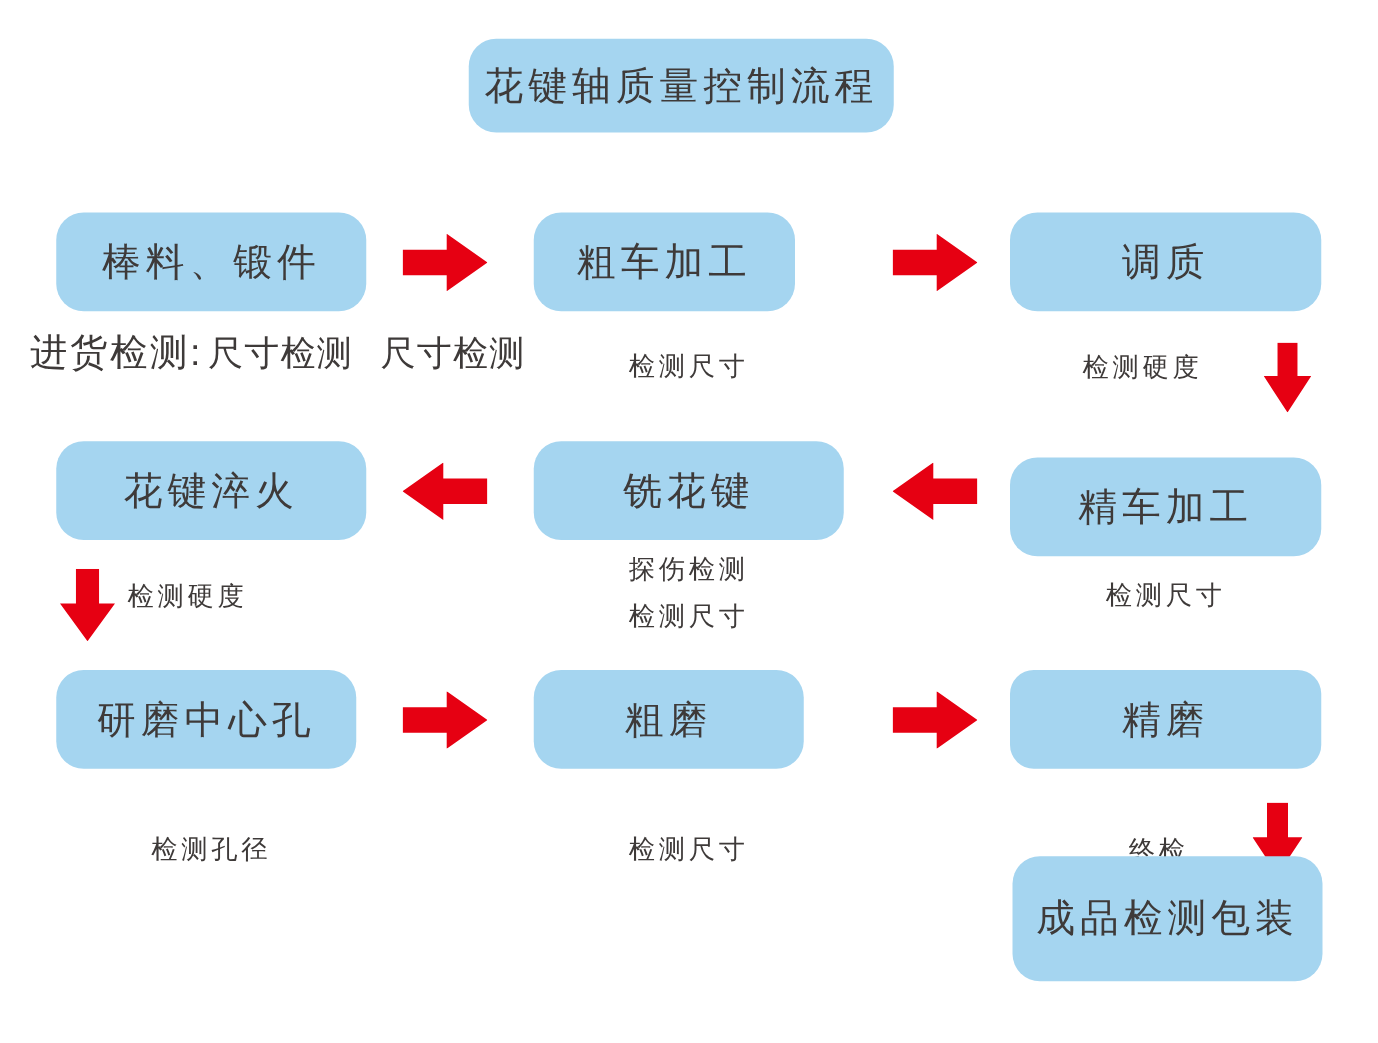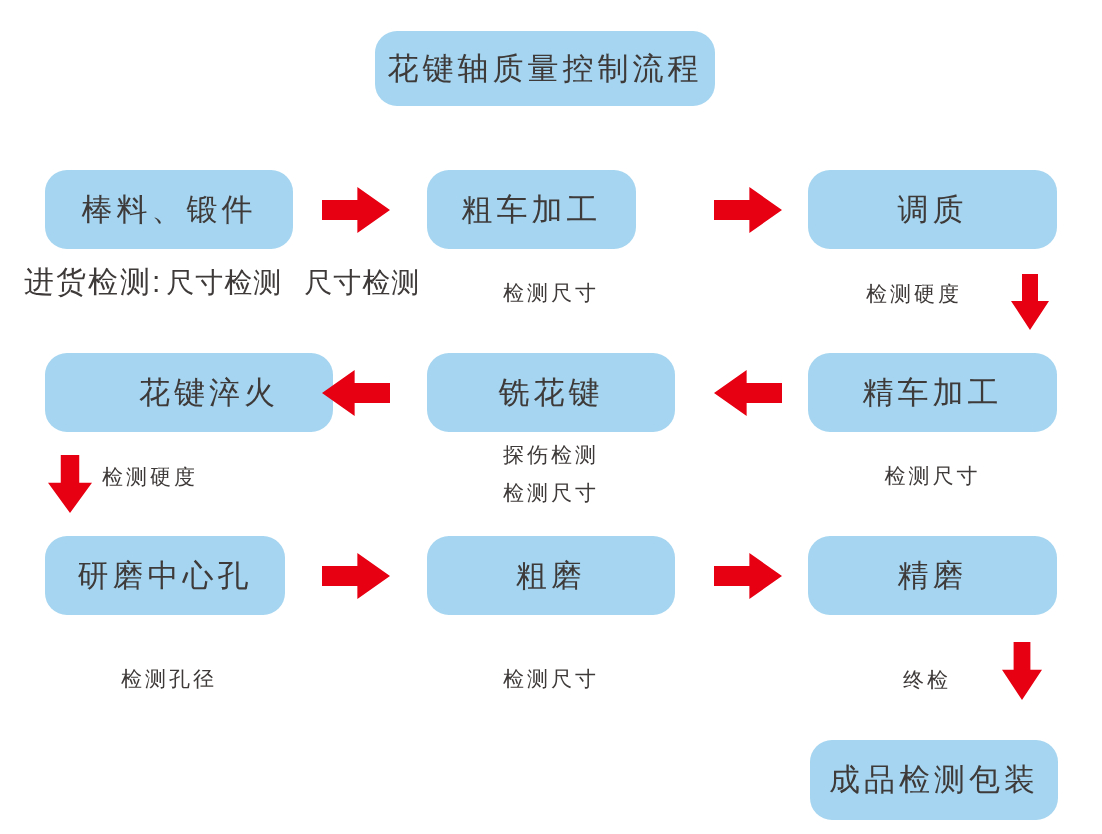--- a/index.html
+++ b/index.html
@@ -97,52 +97,52 @@
     <span class="incoming-prefix">进货检测:</span>
     <span class="incoming-stack">
       <span>尺寸检测</span>
       <span>尺寸检测</span>
     </span>
   </div>
   <div class="label center" style="left:427px;top:279px;width:248px;">检测尺寸</div>
   <div class="label" style="left:866px;top:280px;">检测硬度</div>
   <div class="arrow arrow-down" style="left:1011px;top:274px;"></div>
 
-  <div class="box" style="left:45px;top:353px;width:248px;padding-left:40px;">
+  <div class="box" style="left:45px;top:353px;width:248px;">
     <span class="box-label">花键淬火</span>
   </div>
   <div class="arrow arrow-left" style="left:322px;top:370px;"></div>
   <div class="box" style="left:427px;top:353px;width:248px;">
     <span class="box-label">铣花键</span>
   </div>
   <div class="arrow arrow-left" style="left:714px;top:370px;"></div>
-  <div class="box" style="left:808px;top:353px;width:249px;">
+  <div class="box" style="left:808px;top:366px;width:249px;">
     <span class="box-label">精车加工</span>
   </div>
 
   <div class="arrow arrow-down" style="left:48px;top:455px;width:44px;height:58px;"></div>
   <div class="label" style="left:102px;top:463px;">检测硬度</div>
   <div class="label center" style="left:427px;top:441px;width:248px;">探伤检测</div>
   <div class="label center" style="left:427px;top:479px;width:248px;">检测尺寸</div>
   <div class="label center" style="left:808px;top:462px;width:249px;">检测尺寸</div>
 
   <div class="box" style="left:45px;top:536px;width:240px;">
     <span class="box-label">研磨中心孔</span>
   </div>
   <div class="arrow arrow-right" style="left:322px;top:553px;"></div>
-  <div class="box" style="left:427px;top:536px;width:248px;">
+  <div class="box" style="left:427px;top:536px;width:216px;">
     <span class="box-label">粗磨</span>
   </div>
   <div class="arrow arrow-right" style="left:714px;top:553px;"></div>
-  <div class="box" style="left:808px;top:536px;width:249px;">
+  <div class="box" style="left:808px;top:536px;width:249px;border-radius:19px;">
     <span class="box-label">精磨</span>
   </div>
 
   <div class="label center" style="left:45px;top:665px;width:248px;">检测孔径</div>
   <div class="label center" style="left:427px;top:665px;width:248px;">检测尺寸</div>
   <div class="label" style="left:903px;top:666px;">终检</div>
   <div class="arrow arrow-down" style="left:1002px;top:642px;width:40px;height:58px;"></div>
 
-  <div class="box" style="left:810px;top:740px;width:248px;height:80px;">
+  <div class="box" style="left:810px;top:685px;width:248px;height:100px;">
     <span class="box-label">成品检测包装</span>
   </div>
 
 </div>
 
 </body></html>

